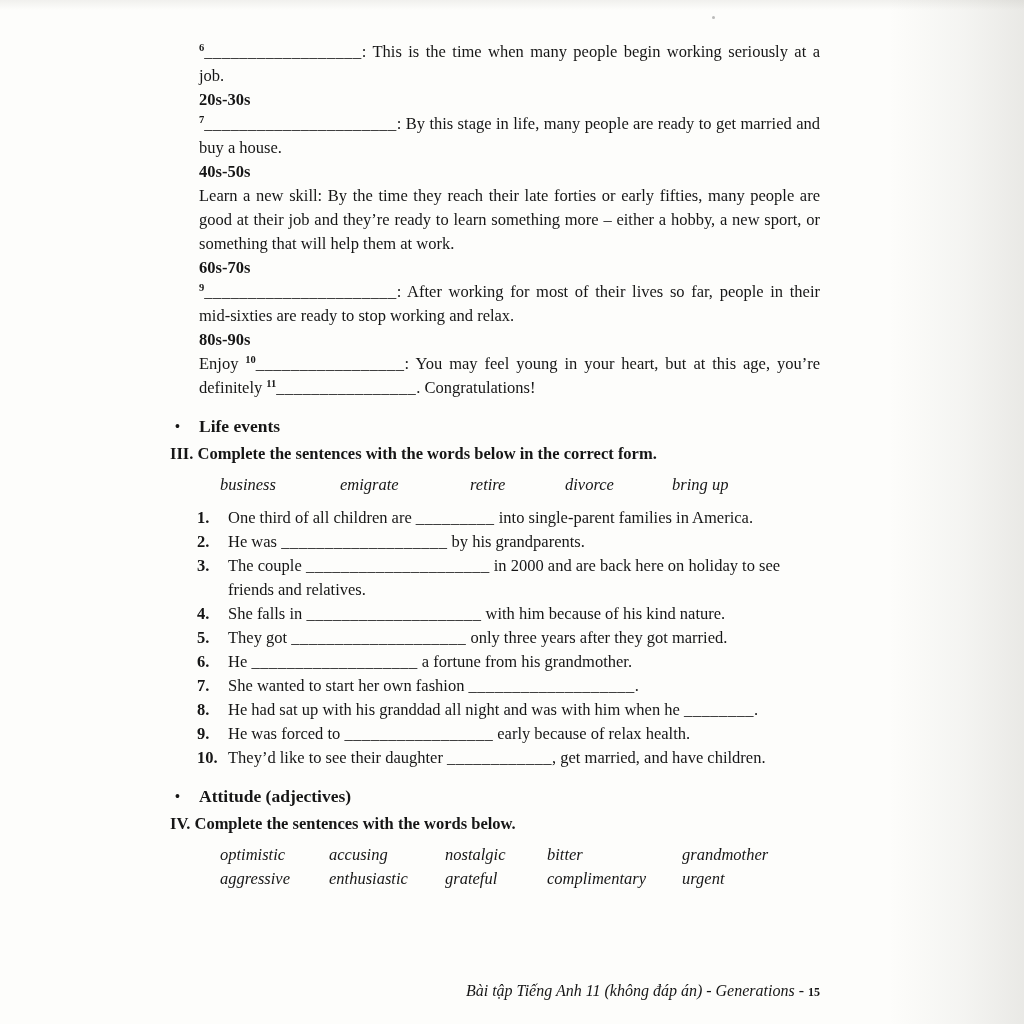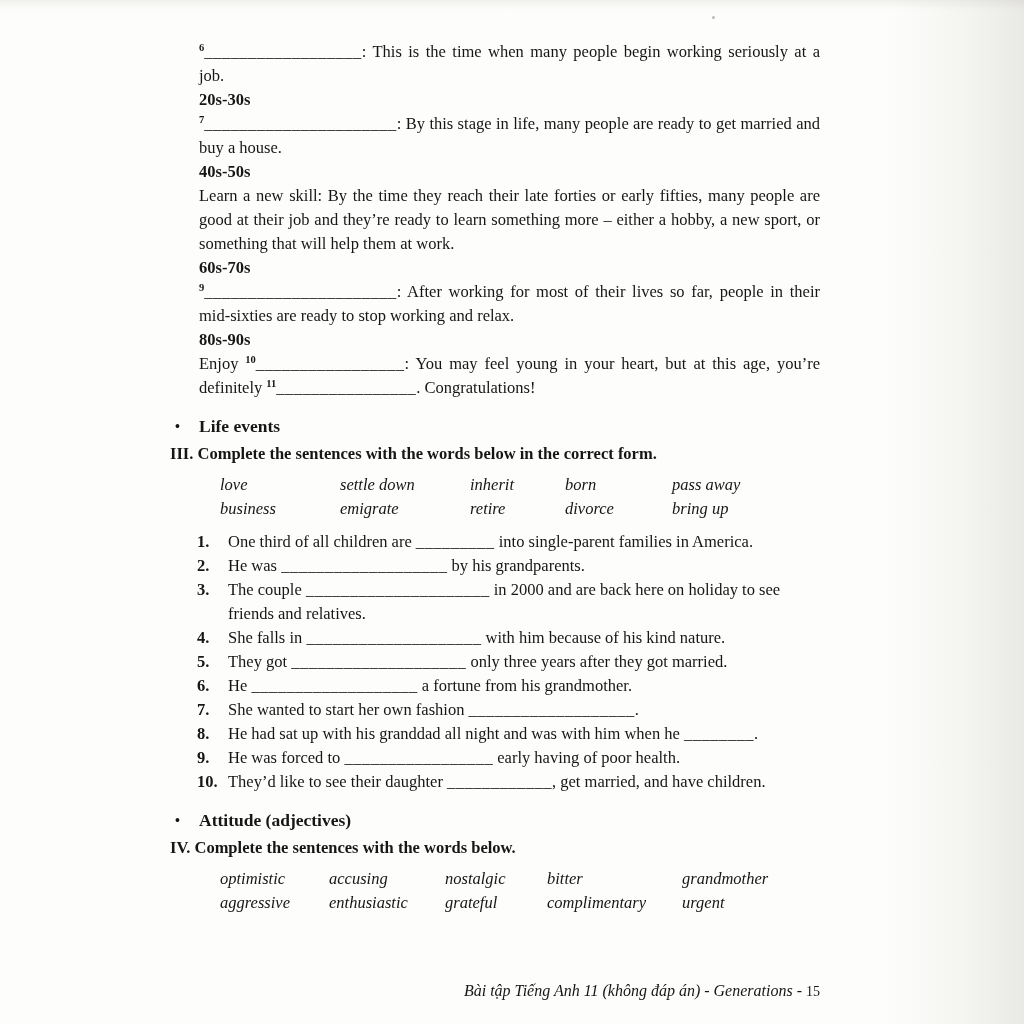--- a/index.html
+++ b/index.html
@@ -43,21 +43,21 @@
   .wb-row { display: grid; grid-template-columns: 120px 130px 95px 107px auto; }
   .wb4 .wb-row { grid-template-columns: 109px 116px 102px 135px auto; }
   .wb-cell { white-space: nowrap; }
 
   .sentence-list { margin-left: 27px; }
   .s-row { display: flex; }
   .s-num { width: 31px; flex: none; font-weight: bold; }
   .s-body { flex: 1; }
 
   .footer { position: absolute; left: 170px; top: 982px; width: 650px; text-align: right; font-style: italic; font-size: 16px; }
-  .footer-page { font-style: normal; font-weight: normal; font-size: 14px; text-align: right; }
+  .footer-page { font-style: normal; font-weight: bold; font-size: 12px; text-align: right; }
 </style>
 </head>
 <body>
 
 <div class="edge-top"></div>
 <div class="edge-right"></div>
 <div class="speck"></div>
 
 <div class="page">
 
@@ -73,27 +73,20 @@
     <p class="para justify"><span>Enjoy </span><sup class="sup-num">10</sup><span class="blank">_________________</span><span>: You may feel young in your heart, but at this age, you’re definitely </span><sup class="sup-num">11</sup><span class="blank">________________</span><span>. Congratulations!</span></p>
   </section>
 
   <h3 class="bullet-heading">
     <span class="bullet">•</span>
     <span class="bullet-text">Life events</span>
   </h3>
   <p class="instruction">III. Complete the sentences with the words below in the correct form.</p>
 
   <div class="word-box wb3">
-    <div class="wb-row">
-      <span class="wb-cell">love</span>
-      <span class="wb-cell">settle down</span>
-      <span class="wb-cell">inherit</span>
-      <span class="wb-cell">born</span>
-      <span class="wb-cell">pass away</span>
-    </div>
     <div class="wb-row">
       <span class="wb-cell">business</span>
       <span class="wb-cell">emigrate</span>
       <span class="wb-cell">retire</span>
       <span class="wb-cell">divorce</span>
       <span class="wb-cell">bring up</span>
     </div>
   </div>
 
   <div class="sentence-list">
@@ -124,21 +117,21 @@
     <div class="s-row">
       <span class="s-num">7.</span>
       <span class="s-body"><span>She wanted to start her own fashion </span><span class="blank">___________________</span><span>.</span></span>
     </div>
     <div class="s-row">
       <span class="s-num">8.</span>
       <span class="s-body"><span>He had sat up with his granddad all night and was with him when he </span><span class="blank">________</span><span>.</span></span>
     </div>
     <div class="s-row">
       <span class="s-num">9.</span>
-      <span class="s-body"><span>He was forced to </span><span class="blank">_________________</span><span> early having of poor health.</span></span>
+      <span class="s-body"><span>He was forced to </span><span class="blank">_________________</span><span> early because of relax health.</span></span>
     </div>
     <div class="s-row">
       <span class="s-num">10.</span>
       <span class="s-body"><span>They’d like to see their daughter </span><span class="blank">____________</span><span>, get married, and have children.</span></span>
     </div>
   </div>
 
   <h3 class="bullet-heading">
     <span class="bullet">•</span>
     <span class="bullet-text">Attitude (adjectives)</span>

